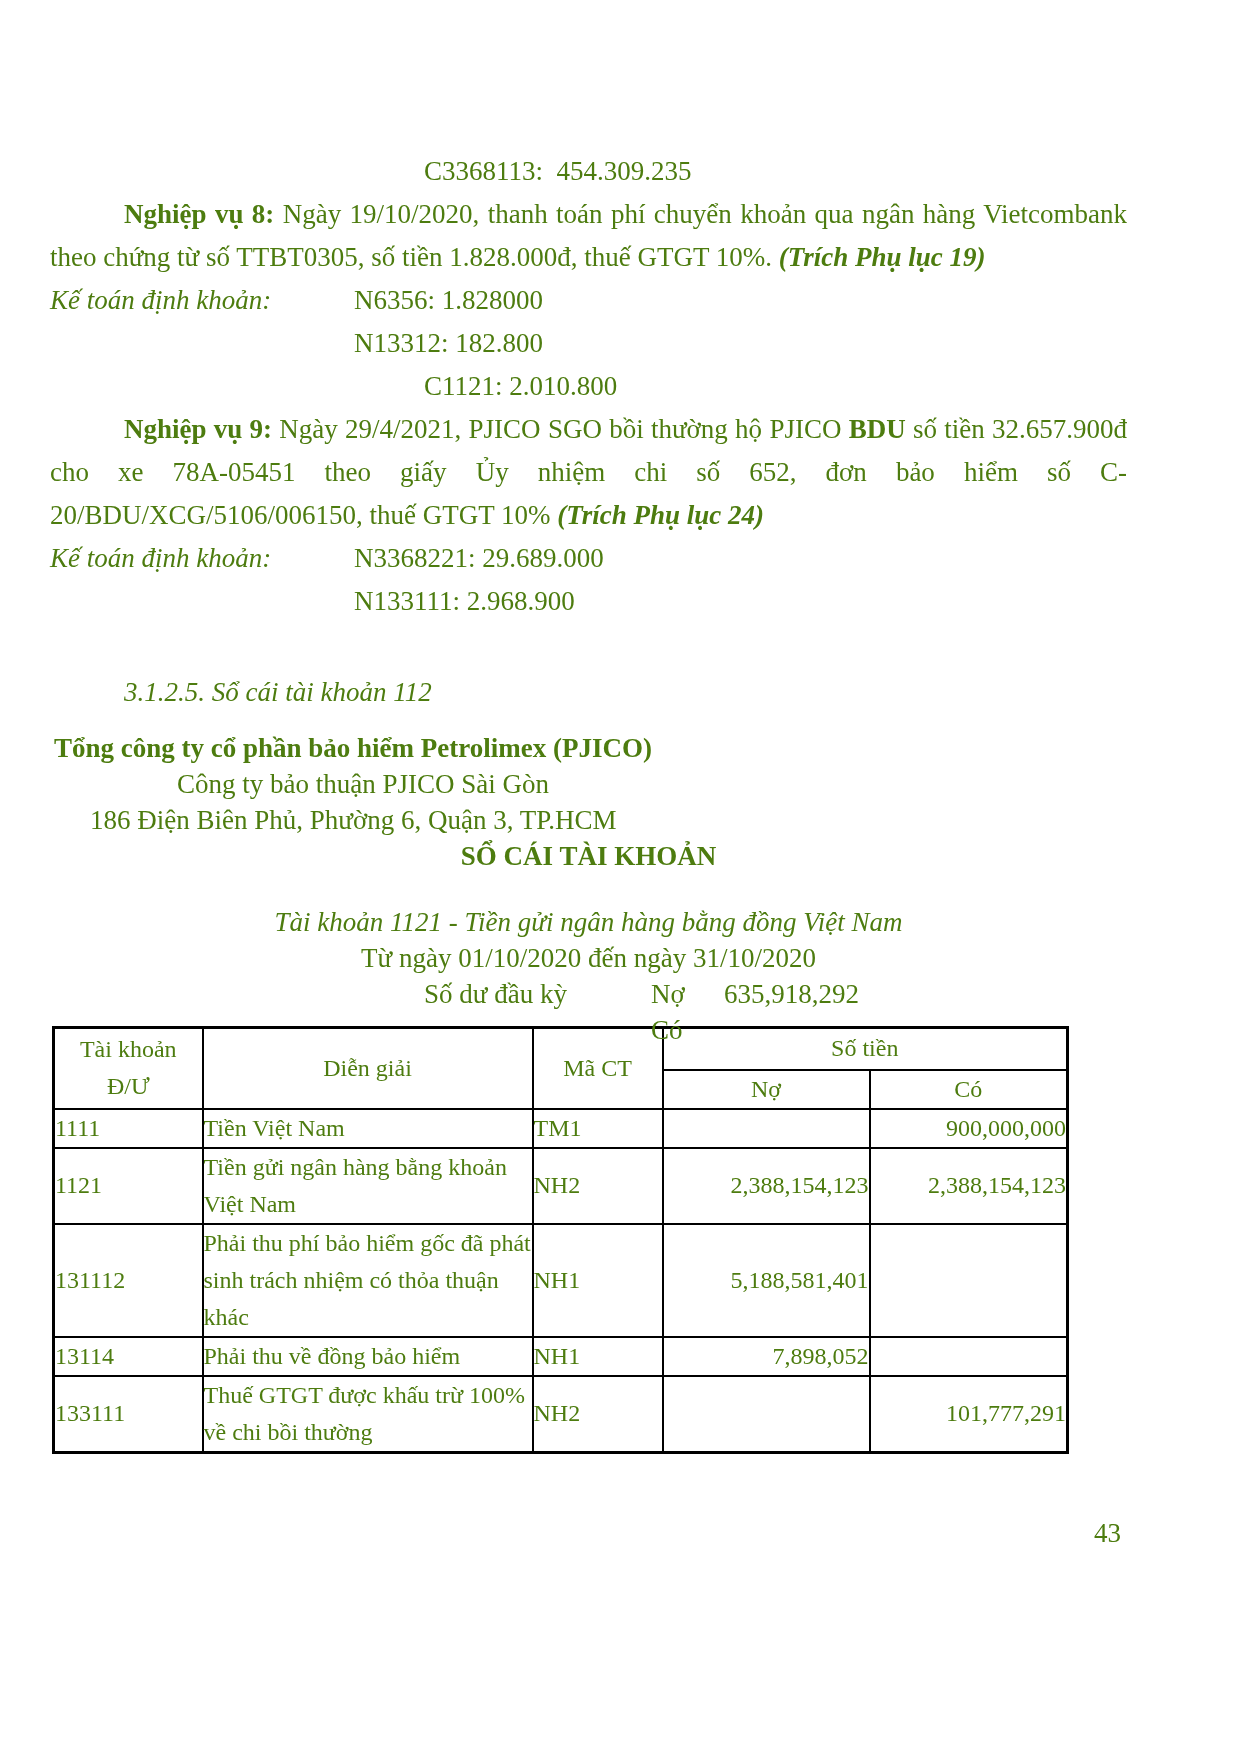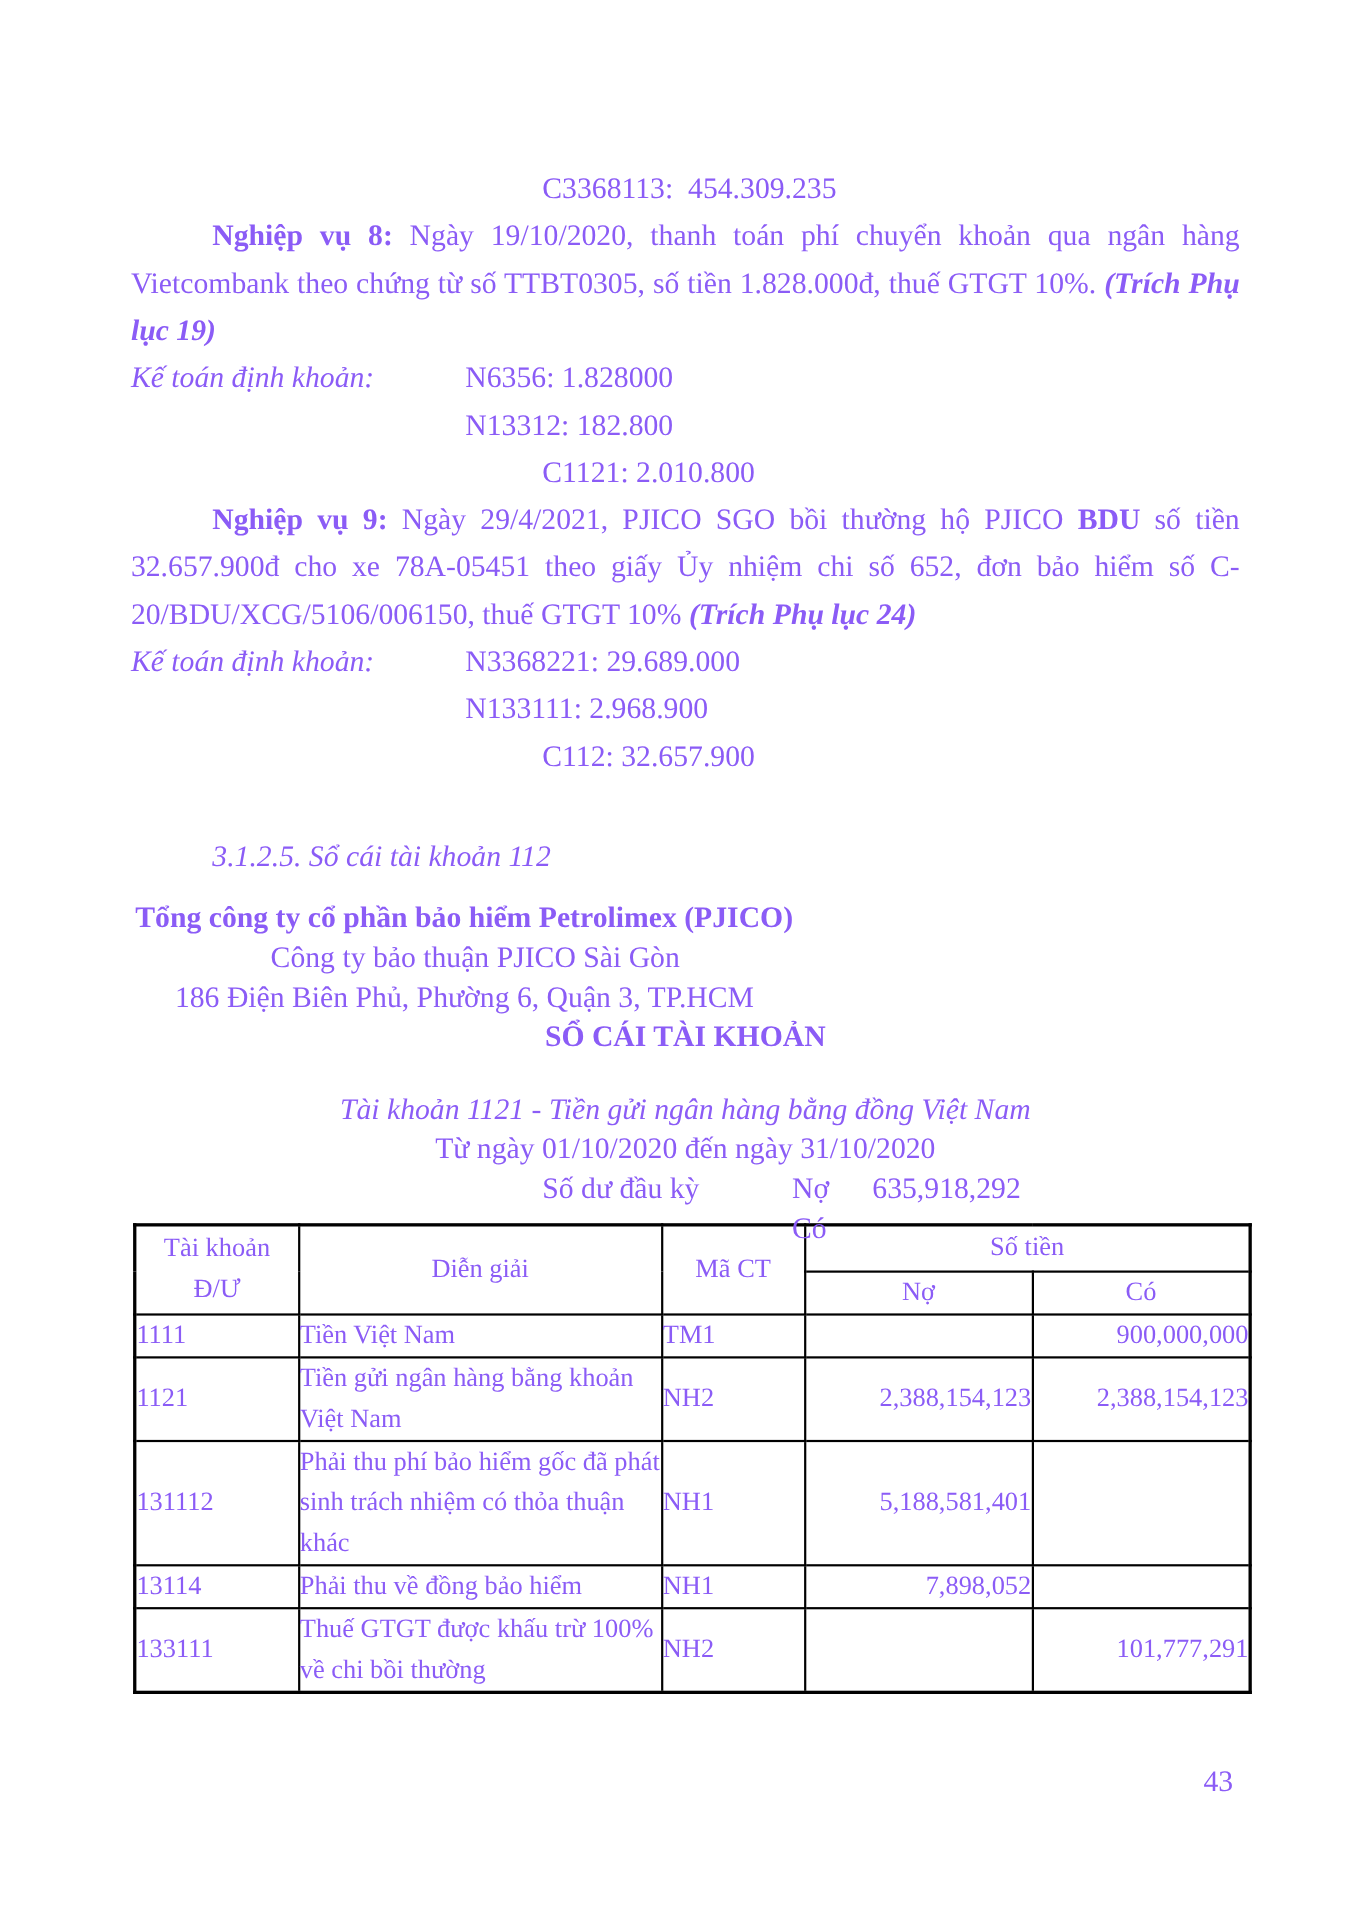--- a/index.html
+++ b/index.html
@@ -3,25 +3,25 @@
 <meta charset="utf-8">
 <style>
   * { margin: 0; padding: 0; box-sizing: border-box; }
   html, body { background: #888; }
   .page {
     position: relative;
     width: 1240px;
     height: 1754px;
     margin: 0 auto;
     background: #ffffff;
-    color: #8b5cf6;
+    color: #4d7c0f;
     font-family: "Liberation Serif", "DejaVu Serif", serif;
     font-size: 27px;
     line-height: 43px;
-    padding: 150px 113px 0 119px;
+    padding: 150px 113px 0 50px;
     overflow: hidden;
   }
   .pre { white-space: pre; }
   .rel { position: relative; }
   .justified { text-align: justify; text-indent: 74px; }
   .b { font-weight: bold; }
   .i { font-style: italic; margin-top: 30px; }
   .bi { font-weight: bold; font-style: italic; }
   .ml304 { margin-left: 304px; }
   .ml374 { margin-left: 374px; }
@@ -85,21 +85,20 @@
   <div class="ml304">N13312: 182.800</div>
   <div class="ml374">C1121: 2.010.800</div>
 
   <p class="justified"><span class="b">Nghiệp vụ 9:</span><span> Ngày 29/4/2021, PJICO SGO bồi thường hộ PJICO </span><span class="b">BDU</span><span> số tiền 32.657.900đ cho xe 78A-05451 theo giấy Ủy nhiệm chi số 652, đơn bảo hiểm số C-20/BDU/XCG/5106/006150, thuế GTGT 10% </span><span class="bi">(Trích Phụ lục 24)</span></p>
 
   <div class="rel">
     <span class="i">Kế toán định khoản:</span>
     <span class="entry-abs">N3368221: 29.689.000</span>
   </div>
   <div class="ml304">N133111: 2.968.900</div>
-  <div class="ml374">C112: 32.657.900</div>
 
   <div class="section-heading i">3.1.2.5. Sổ cái tài khoản 112</div>
 
   <div class="ledger-head">
     <div class="b company">Tổng công ty cổ phần bảo hiểm Petrolimex (PJICO)</div>
     <div class="branch">Công ty bảo thuận PJICO Sài Gòn</div>
     <div class="address">186 Điện Biên Phủ, Phường 6, Quận 3, TP.HCM</div>
     <div class="b centered">SỔ CÁI TÀI KHOẢN</div>
     <div class="i centered">Tài khoản 1121 - Tiền gửi ngân hàng bằng đồng Việt Nam</div>
     <div class="centered">Từ ngày 01/10/2020 đến ngày 31/10/2020</div>

